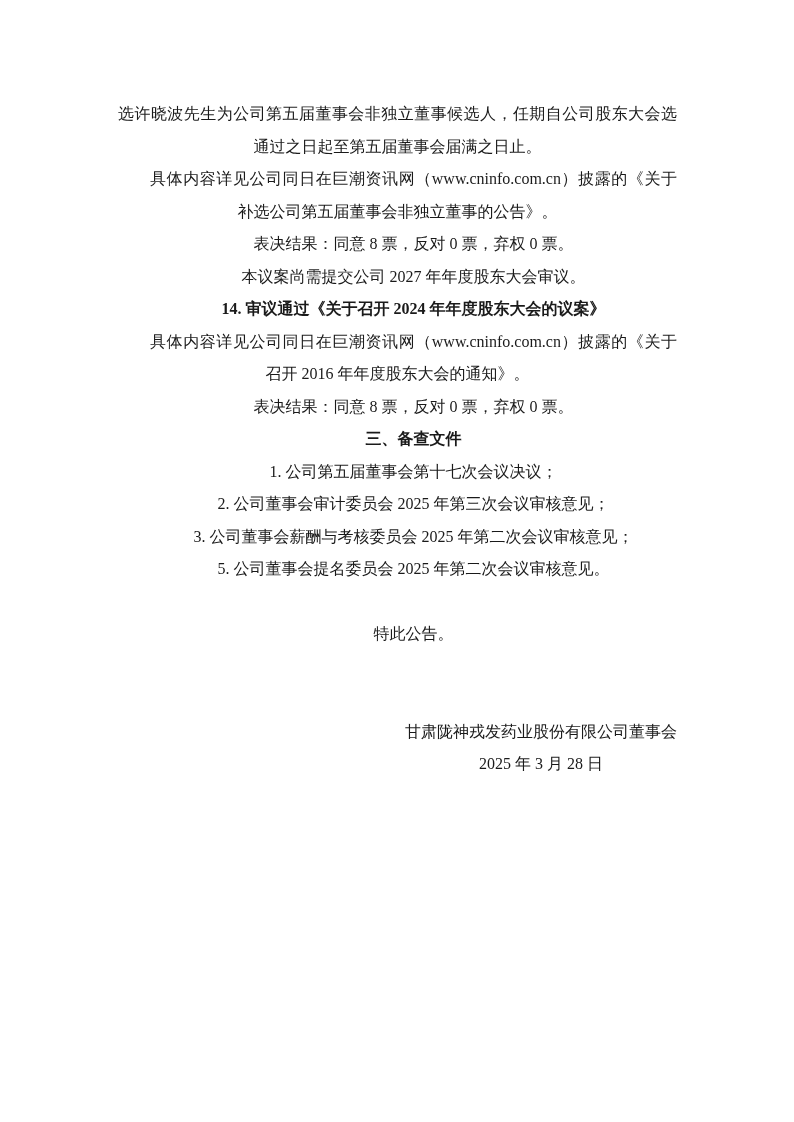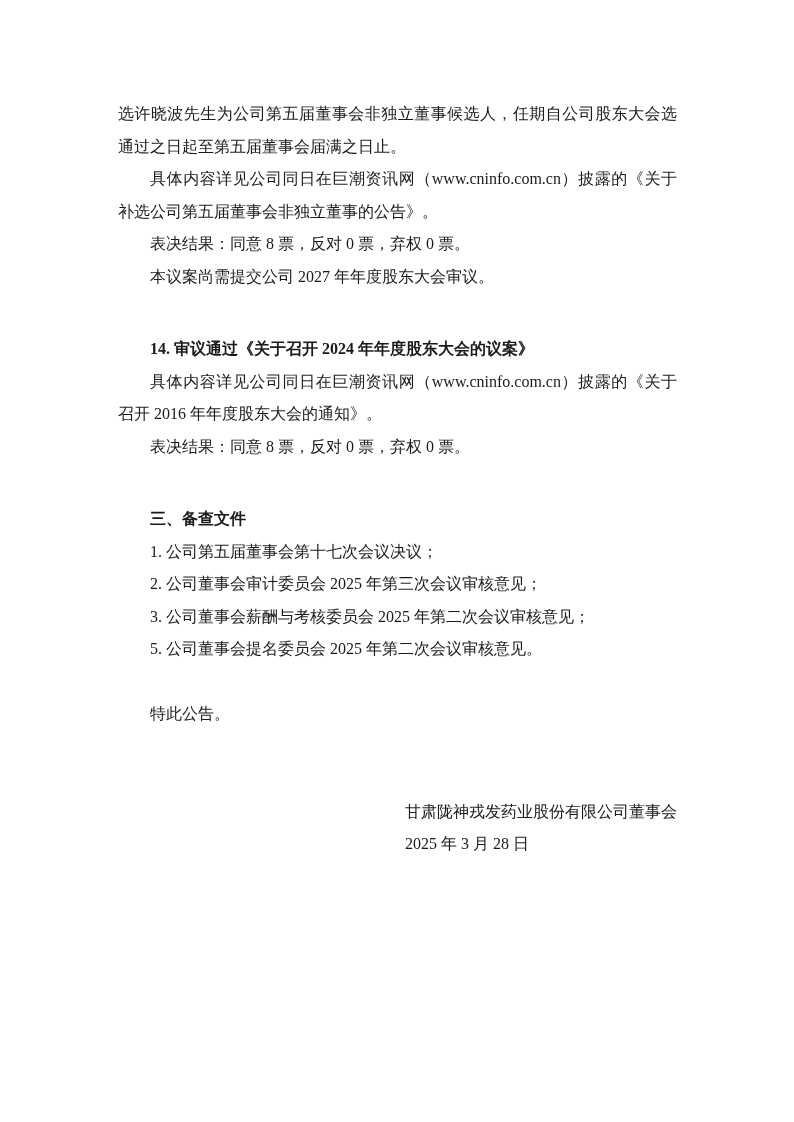--- a/index.html
+++ b/index.html
@@ -25,37 +25,37 @@
     left: 118px;
     top: 98px;
     width: 559px;
     font-size: 16px;
   }
   .line {
     height: 32.5px;
     line-height: 32.5px;
     overflow: hidden;
     white-space: nowrap;
+    text-align: center;
   }
   .line.indent {
     text-indent: 32px;
   }
   .line.bold {
     font-weight: bold;
-    margin-top: 40px;
   }
   .line.justify {
     white-space: normal;
     text-align: justify;
     text-align-last: justify;
   }
   .signature {
     width: fit-content;
     margin-left: auto;
-    text-align: left;
+    text-align: center;
   }
   .signature .sig-line {
     height: 32.5px;
     line-height: 32.5px;
     white-space: nowrap;
   }
 </style>
 </head>
 <body style="background: rgb(255, 255, 255);">
 

